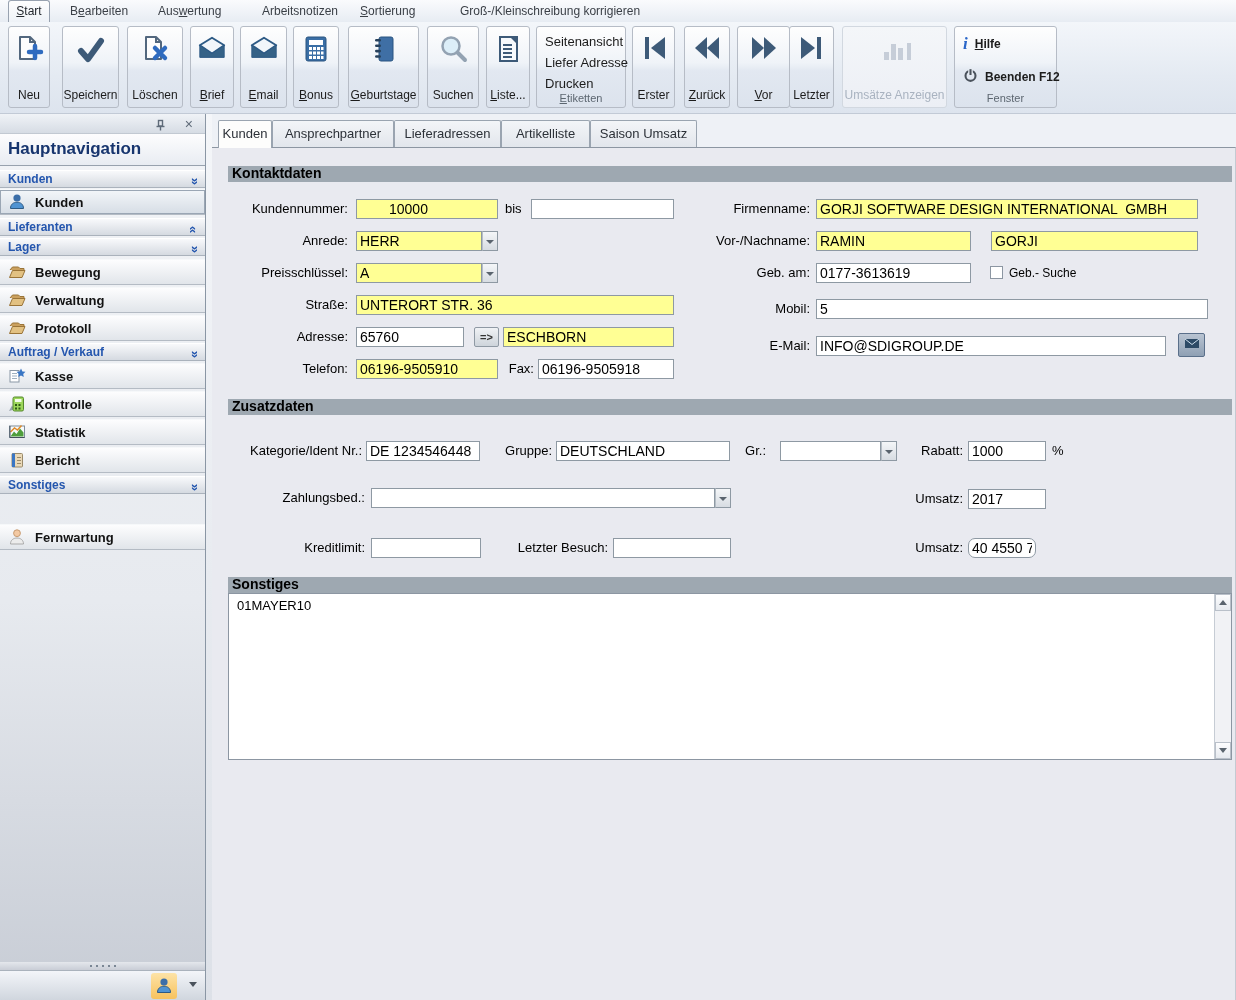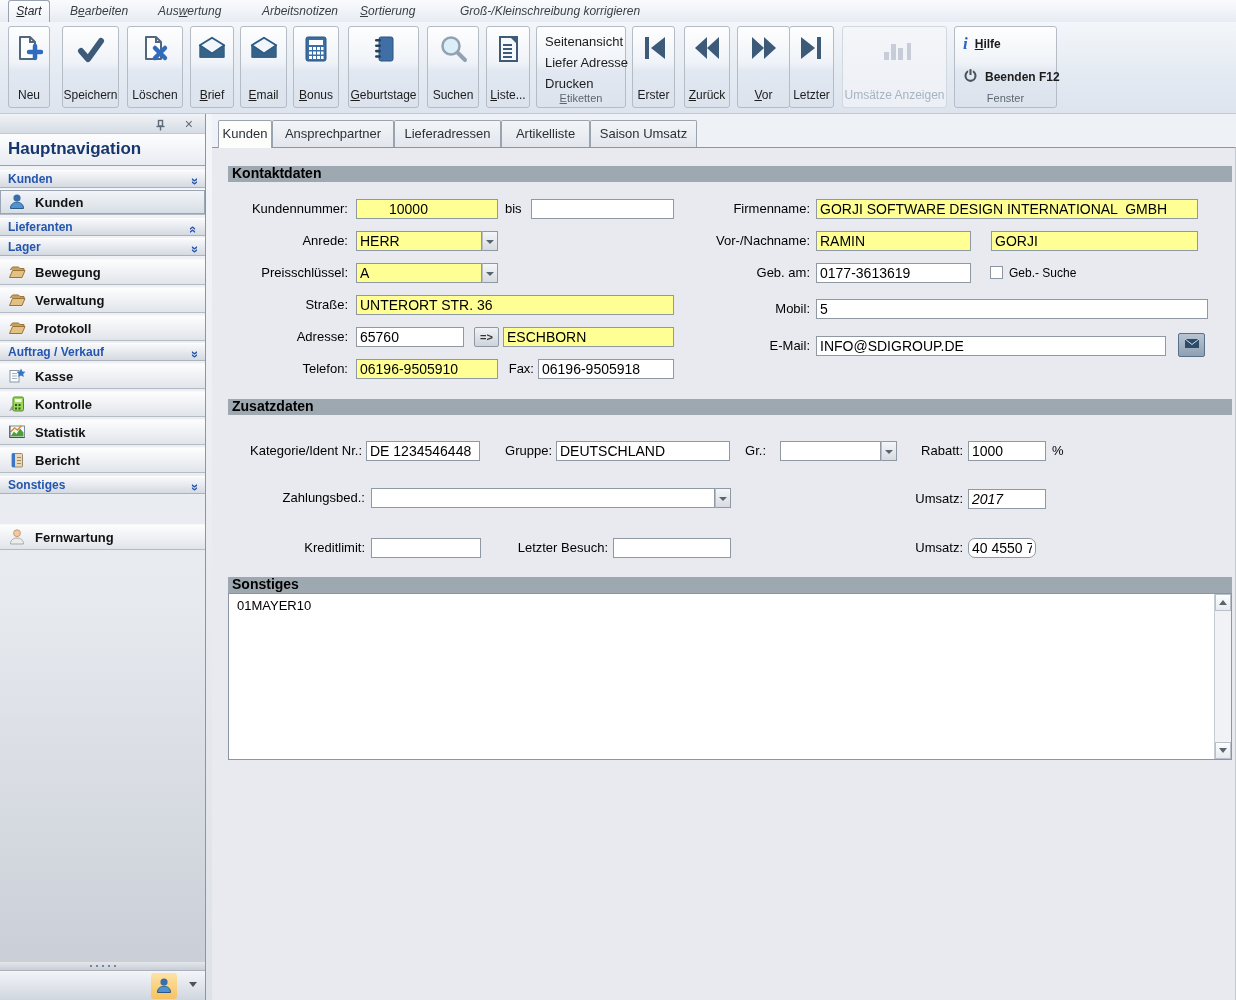--- a/index.html
+++ b/index.html
@@ -1,20 +1,20 @@
 <!DOCTYPE html>
 <html><head>
 <meta charset="utf-8">
 <style>
   html,body{margin:0;padding:0;background:#fff;}
   .stage{position:relative;width:1236px;height:1000px;overflow:hidden;
          font-family:"Liberation Sans",sans-serif;background:#eef1f6;color:#000;}
   
   .menubar{position:absolute;left:0;top:0;width:1236px;height:22px;
-           background:linear-gradient(#fafbfd,#e7ecf3);border-bottom:1px solid #cdd4de;font-style:italic;}
+           background:linear-gradient(#fafbfd,#e7ecf3);border-bottom:1px solid #cdd4de;}
   .menu-item{position:absolute;top:0;height:22px;line-height:22px;font-size:12px;color:#3a3f46;cursor:default;}
   .menu-tab-active{position:absolute;left:8px;top:0;width:42px;height:22px;line-height:21px;text-align:center;
            background:linear-gradient(#fefefe,#eef2f7);border:1px solid #98a2b0;border-bottom:none;
            border-radius:3px 3px 0 0;font-size:12px;color:#24292f;box-sizing:border-box;}
   
   .ribbon{position:absolute;left:0;top:22px;width:1236px;height:92px;
           background:linear-gradient(#f3f6fa,#e4eaf2 60%,#dde4ee);border-bottom:1px solid #c2cad6;box-sizing:border-box;}
   .rbtn,.rgroup{position:absolute;top:4px;height:82px;border:1px solid #b6bcc6;border-radius:3px;box-sizing:border-box;
           background:linear-gradient(#fefefe,#eff3f8 45%,#e2e8f1 55%,#dce3ed);}
   .rbtn{display:flex;flex-direction:column;align-items:center;justify-content:flex-end;padding-bottom:5px;}
@@ -459,21 +459,21 @@
     <input class="fin" style="left: 568px; top: 327px; width: 101px;" value="">
     <span class="carr" style="left:669px;top:327px"></span>
     <div class="flabel" style="left:688px;top:327px;width:63px">Rabatt:</div>
     <input class="fin" style="left: 756px; top: 327px; width: 78px;" value="1000">
     <div class="flabel" style="left:840px;top:327px;width:20px;text-align:left">%</div>
 
     <div class="flabel" style="left:18px;top:374px;width:135px">Zahlungsbed.:</div>
     <input class="fin" style="left: 159px; top: 374px; width: 344px;" value="">
     <span class="carr" style="left:503px;top:374px"></span>
     <div class="flabel" style="left:688px;top:375px;width:63px">Umsatz:</div>
-    <input class="fin" style="left: 756px; top: 375px; width: 78px; font-style: italic;" value="2017">
+    <input class="fin" style="left: 756px; top: 375px; width: 78px;" value="2017">
 
     <div class="flabel" style="left:18px;top:424px;width:135px">Kreditlimit:</div>
     <input class="fin" style="left: 159px; top: 424px; width: 110px;" value="">
     <div class="flabel" style="left:288px;top:424px;width:108px">Letzter Besuch:</div>
     <input class="fin" style="left: 401px; top: 424px; width: 118px;" value="">
     <div class="flabel" style="left:688px;top:424px;width:63px">Umsatz:</div>
     <input class="fin" style="left: 756px; top: 424px; width: 68px; border-radius: 7px;" value="40 4550 78">
 
     <div class="secbar" style="top:463px">Sonstiges</div>
     <div class="memo">

